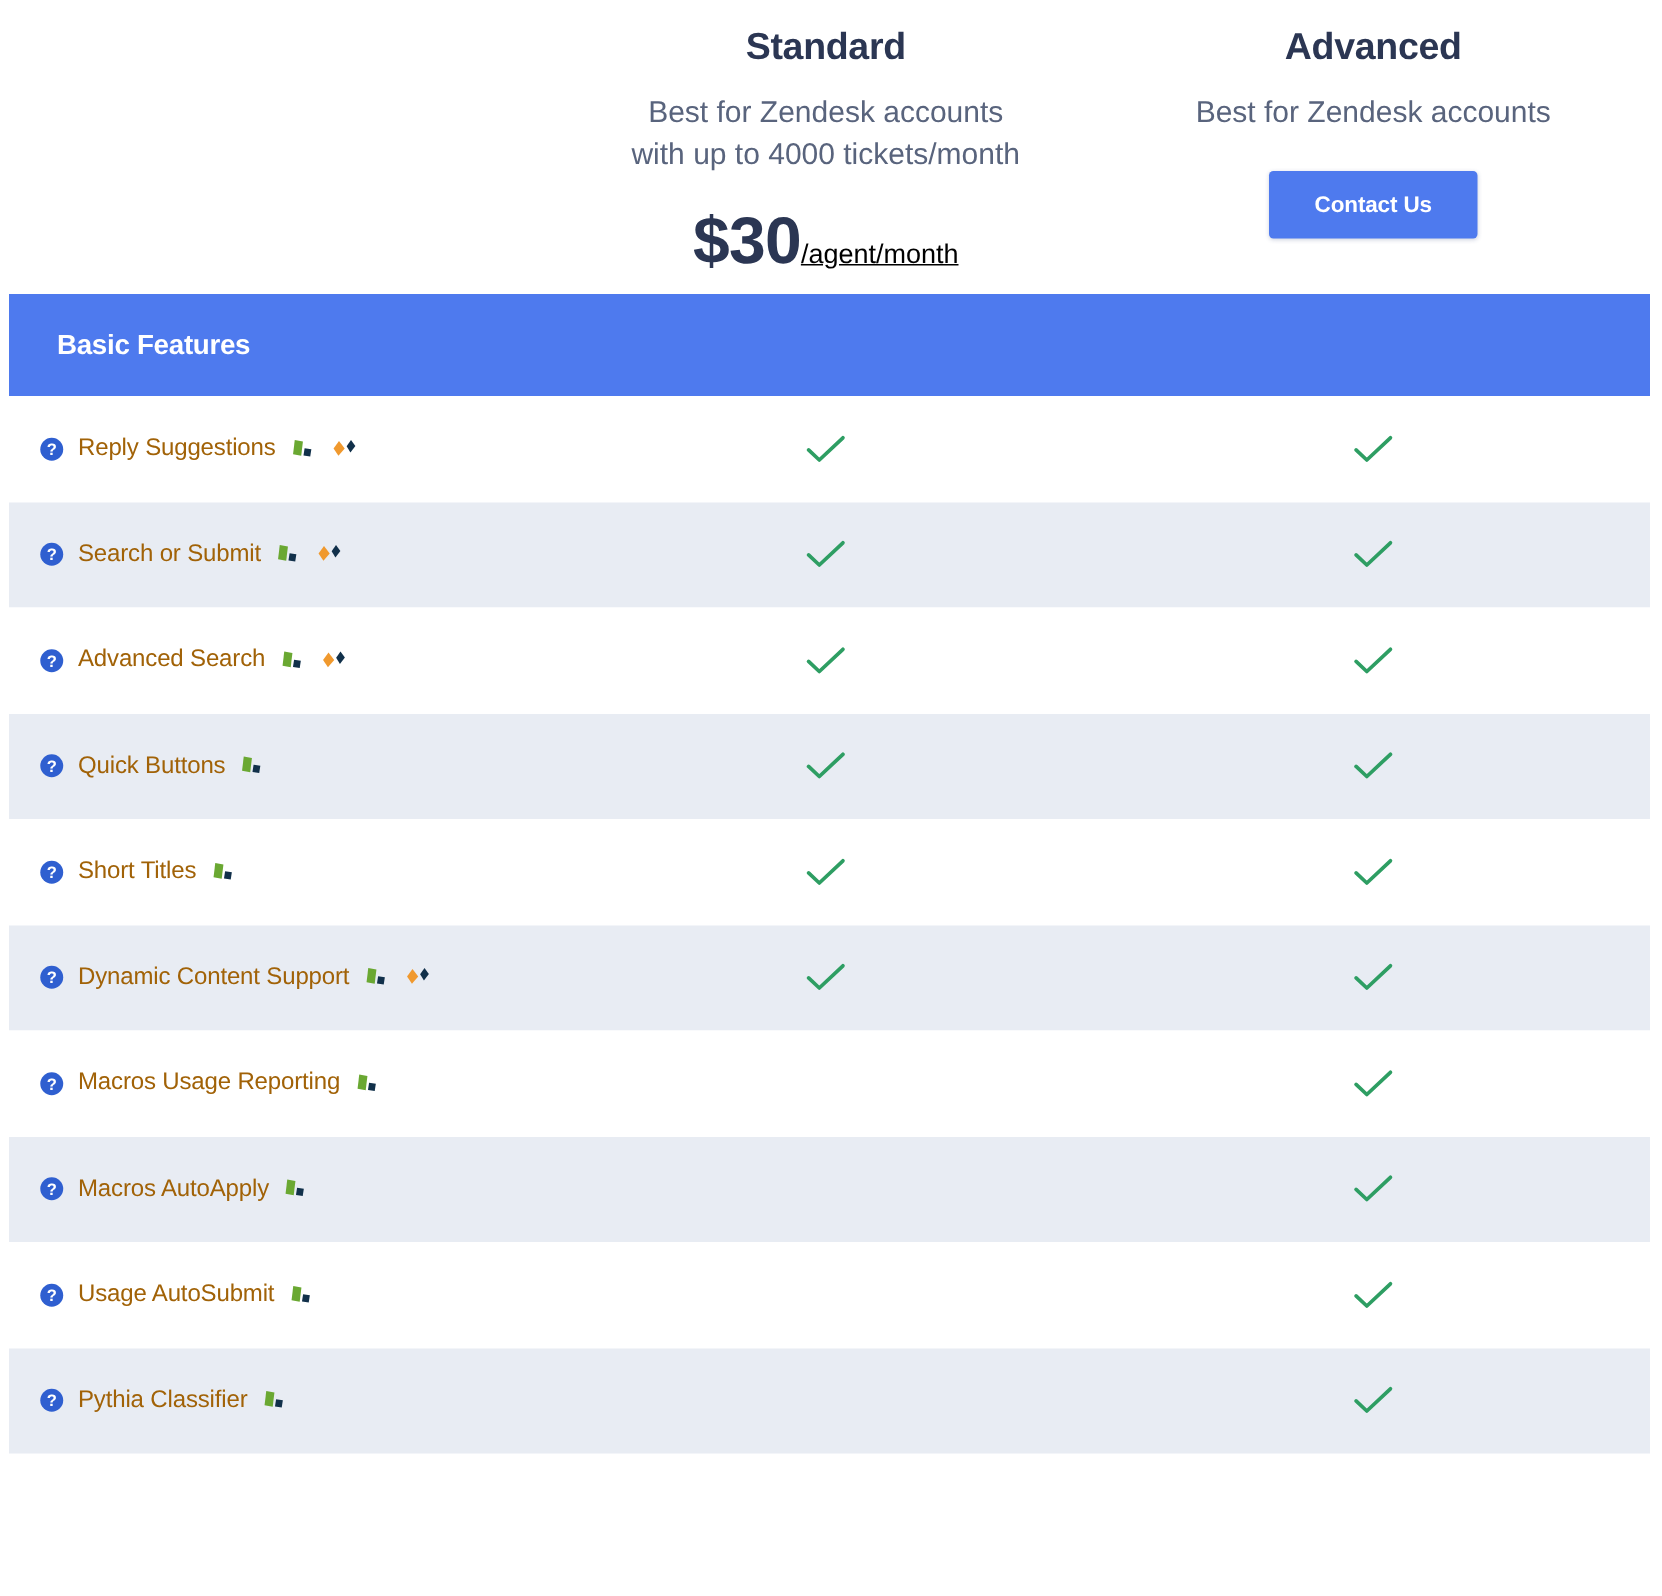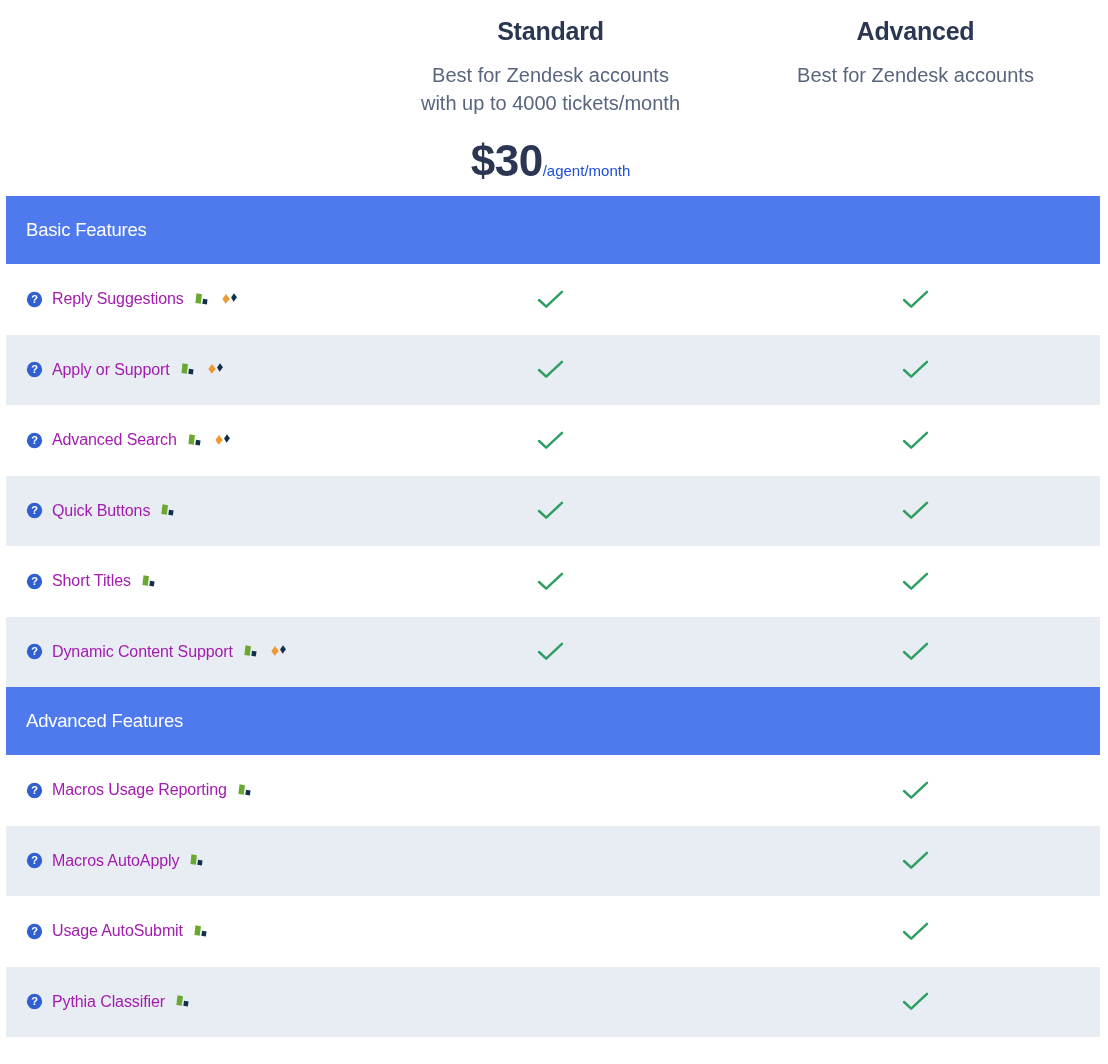--- a/index.html
+++ b/index.html
@@ -61,23 +61,24 @@
     color: #2b3653;
     white-space: nowrap;
     line-height: 1;
   }
   .price-amount {
     font-size: 44px;
     font-weight: bold;
     letter-spacing: -0.5px;
   }
   .price-unit {
-    font-size: 15px;
+    font-size: 18px;
     font-weight: normal;
-    color: #1d4ed8;
+    color: #000000;
+    text-decoration: underline;
   }
   .contact-btn {
     margin-top: 24px;
     display: inline-block;
     background: #4e7aee;
     color: #ffffff;
     font-size: 15px;
     font-weight: bold;
     letter-spacing: -0.1px;
     border: none;
@@ -94,22 +95,23 @@
     width: 1094px;
     height: 68px;
     background: #4e7aee;
     display: flex;
     align-items: center;
     padding-left: 20px;
   }
   .section-bar-title {
     color: #ffffff;
     font-size: 18.5px;
-    font-weight: normal;
+    font-weight: bold;
     letter-spacing: -0.2px;
+    margin-left: 12px;
   }
 
   
   .feature-row {
     margin-left: 6px;
     width: 1094px;
     height: 70.5px;
     background: #ffffff;
   }
   .feature-row.striped { background: #e8ecf3; }
@@ -122,21 +124,21 @@
     flex: 0 0 362px;
   }
   .help-icon {
     flex: 0 0 auto;
     width: 17px; height: 17px;
     margin-right: 9px;
     display: block;
   }
   .feature-name {
     font-size: 16px;
-    color: #a21caf;
+    color: #a16207;
     letter-spacing: -0.1px;
     white-space: nowrap;
   }
   .badges {
     display: inline-flex;
     align-items: center;
     margin-left: 9px;
     gap: 8px;
   }
   .badge { display: block; }
@@ -164,20 +166,21 @@
       <div class="plan-desc">Best for Zendesk accounts</div>
       <div class="plan-desc">with up to 4000 tickets/month</div>
       <div class="plan-price">
         <span class="price-amount">$30</span><span class="price-unit">/agent/month</span>
       </div>
     </div>
 
     <div class="col-plan-b plan-cell">
       <div class="plan-name">Advanced</div>
       <div class="plan-desc">Best for Zendesk accounts</div>
+      <button class="contact-btn">Contact Us</button>
     </div>
   </div>
 
   <div id="sections-host">
   <div class="section-bar">
     <span class="section-bar-title">Basic Features</span>
   </div>
 
   <div class="grid-row feature-row">
     <div class="feature-label">
@@ -220,21 +223,21 @@
   </div>
 
   <div class="grid-row feature-row striped">
     <div class="feature-label">
       <span class="help-icon-slot">
             <svg viewBox="0 0 20 20" class="help-icon">
               <circle cx="10" cy="10" r="9" fill="#2f5fd0"></circle>
               <text x="10" y="14.6" text-anchor="middle" font-family="Liberation Sans, sans-serif" font-size="13" font-weight="bold" fill="#ffffff">?</text>
             </svg>
           </span>
-      <span class="feature-name">Apply or Support</span>
+      <span class="feature-name">Search or Submit</span>
       <span class="badges">
             <span style="display: block;">
               <svg viewBox="0 0 20 16" width="19" height="15" class="badge">
                 <path d="M3.6 1.4 L9.4 2.4 L8.2 12.6 L2.4 11.6 Z" fill="#6aa832"></path>
                 <path d="M10.6 7.2 L15.4 8.0 L14.6 13.2 L9.8 12.4 Z" fill="#11304a"></path>
               </svg>
             </span>
             <span style="display: block;">
               <svg viewBox="0 0 22 16" width="20" height="15" class="badge">
                 <path d="M6.6 2.0 L10.8 7.4 L6.2 12.8 L2.6 7.4 Z" fill="#f0992e"></path>
@@ -400,23 +403,20 @@
         </div>
     <div class="check-cell">
           <span style="display: block;">
             <svg viewBox="0 0 30 22" width="29" height="21" class="check-icon">
               <path d="M3 11.5 L10.5 18.5 L27 3" fill="none" stroke="#2e9e63" stroke-width="2.6" stroke-linecap="round" stroke-linejoin="round"></path>
             </svg>
           </span>
         </div>
   </div>
 
-  <div class="section-bar">
-    <span class="section-bar-title">Advanced Features</span>
-  </div>
 
   <div class="grid-row feature-row">
     <div class="feature-label">
       <span class="help-icon-slot">
             <svg viewBox="0 0 20 20" class="help-icon">
               <circle cx="10" cy="10" r="9" fill="#2f5fd0"></circle>
               <text x="10" y="14.6" text-anchor="middle" font-family="Liberation Sans, sans-serif" font-size="13" font-weight="bold" fill="#ffffff">?</text>
             </svg>
           </span>
       <span class="feature-name">Macros Usage Reporting</span>

